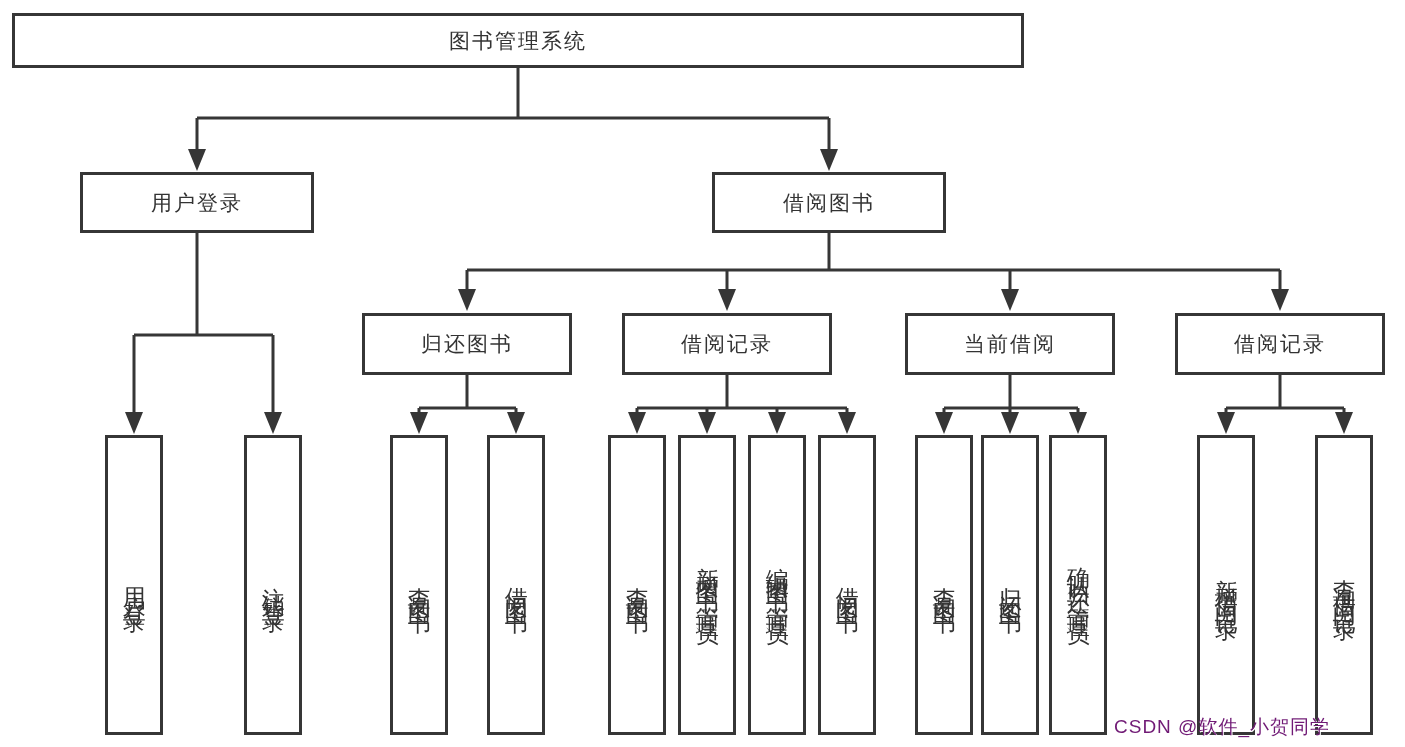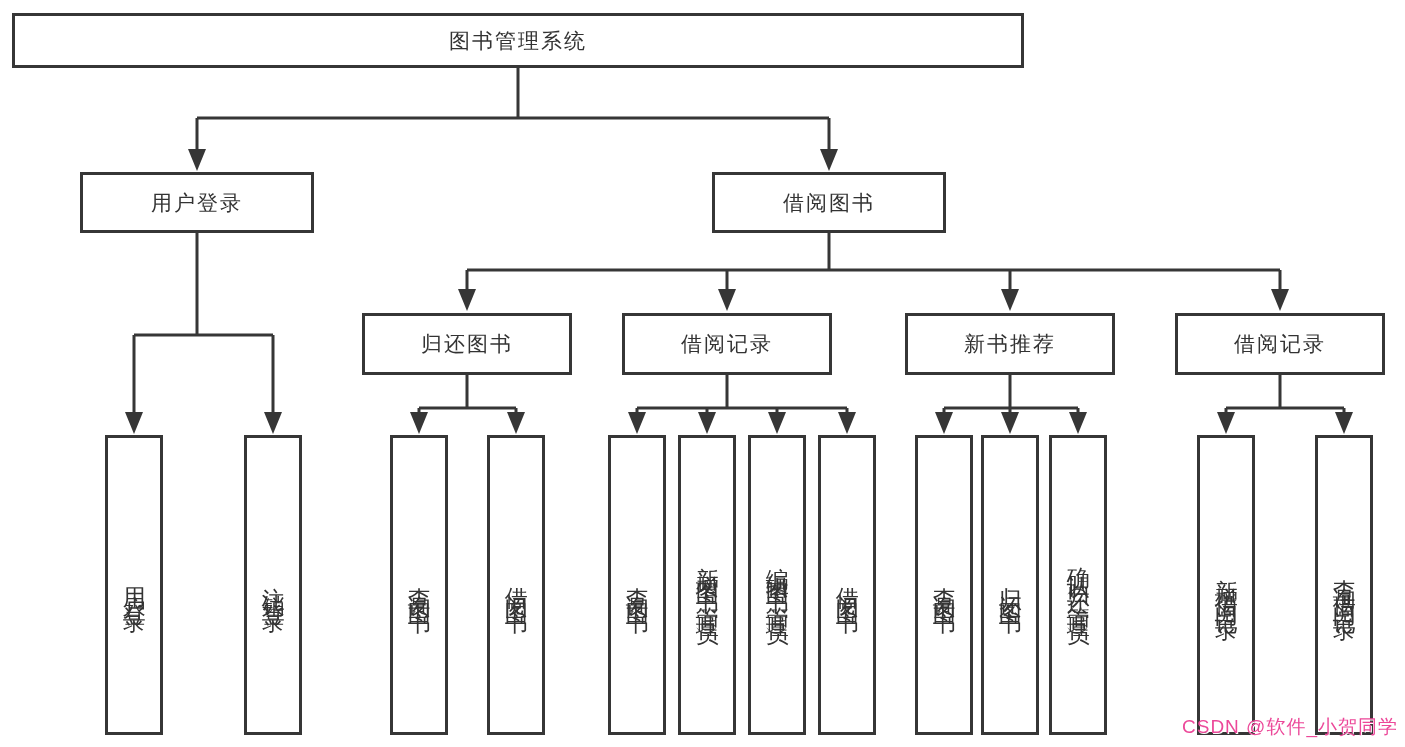--- a/index.html
+++ b/index.html
@@ -40,26 +40,26 @@
   }
   .vbox span {
     writing-mode: vertical-rl;
     text-orientation: mixed;
     font-size: 23px;
     letter-spacing: 8px;
     line-height: 1.1;
   }
   .watermark {
     position: absolute;
-    left: 1182px;
+    left: 1114px;
     top: 714px;
     width: 222px;
     font-size: 19px;
     letter-spacing: 1px;
-    color: #ec4899;
+    color: #701a75;
     text-shadow: 1px 1px 0 #ffffff;
     white-space: nowrap;
     z-index: 5;
   }
   
   .n-root  { left: 12px;  top: 13px;  width: 1012px; height: 55px; }
   
   .n-l2a   { left: 80px;  top: 172px; width: 234px;  height: 61px; }
   .n-l2b   { left: 712px; top: 172px; width: 234px;  height: 61px; }
   
@@ -132,21 +132,21 @@
     <span>借阅图书</span>
   </div>
 
   <div class="node hbox n-l3a">
     <span>归还图书</span>
   </div>
   <div class="node hbox n-l3b">
     <span>借阅记录</span>
   </div>
   <div class="node hbox n-l3c">
-    <span>新书推荐</span>
+    <span>当前借阅</span>
   </div>
   <div class="node hbox n-l3d">
     <span>借阅记录</span>
   </div>
 
   <div class="node vbox leaf f0">
     <span>用户登录</span>
   </div>
   <div class="node vbox leaf f1">
     <span>注销登录</span>

